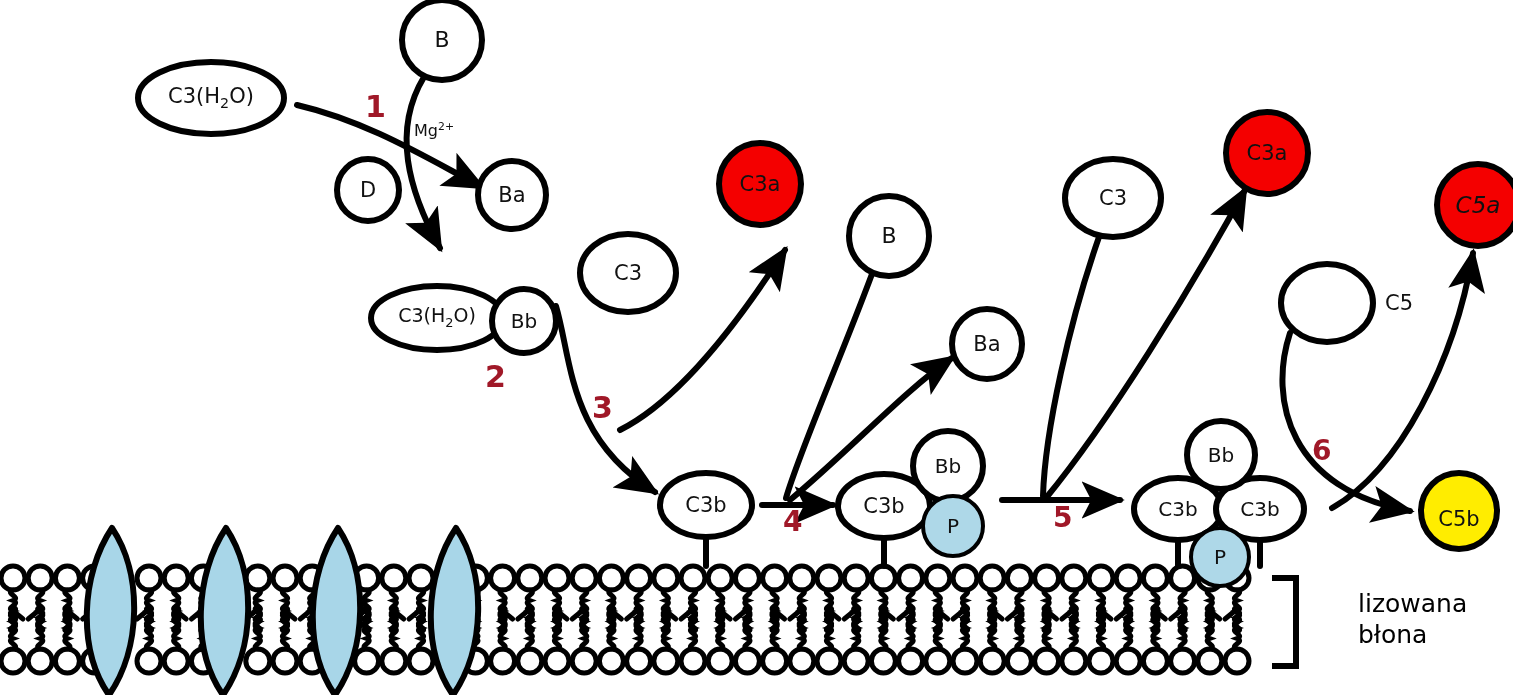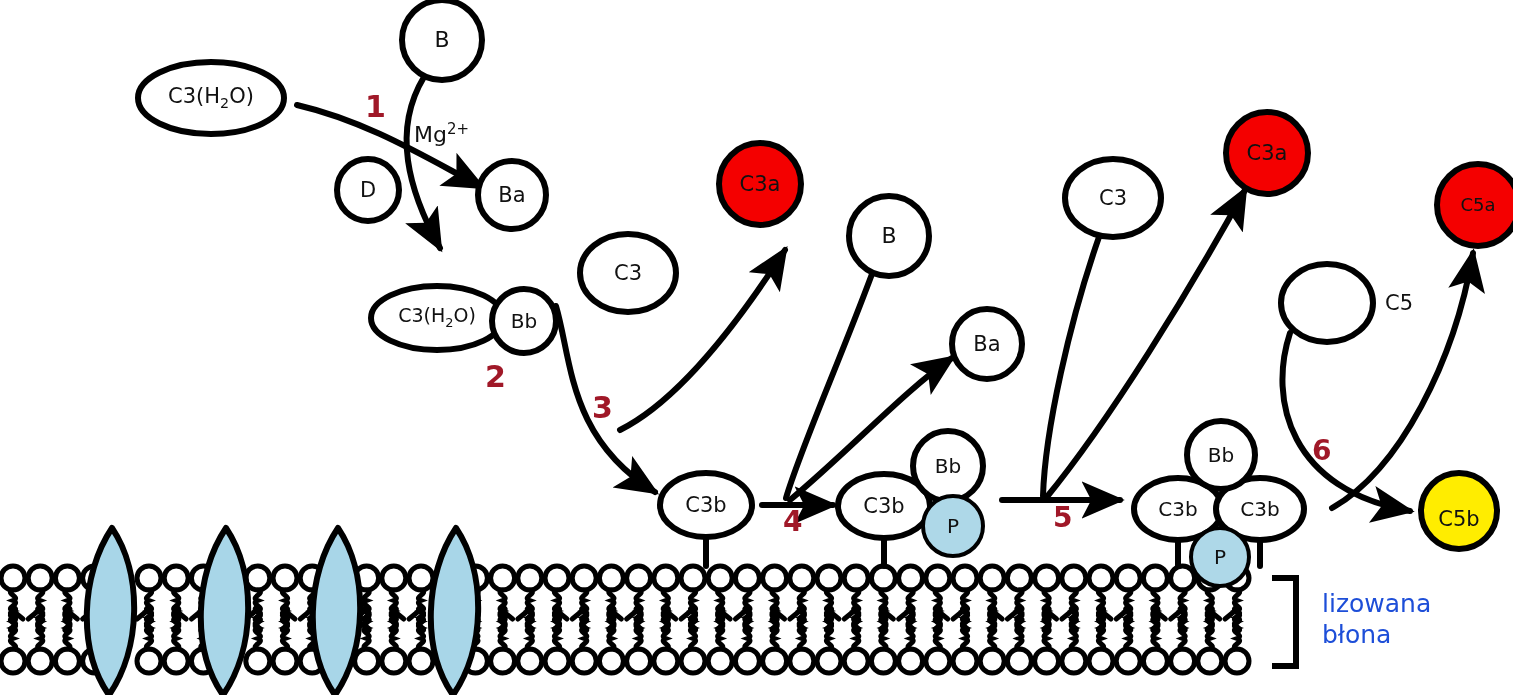--- a/index.html
+++ b/index.html
@@ -1,21 +1,21 @@
 <!DOCTYPE html>
 <html><head>
 <meta charset="utf-8">
 <style>
   html,body{margin:0;padding:0;background:#fff;}
   body{font-family:"DejaVu Sans",sans-serif;}
   #stage{position:relative;width:1513px;height:695px;background:#ffffff;overflow:hidden;}
   #stage svg{position:absolute;left:0;top:0;}
   .lbl{position:absolute;color:#111;white-space:nowrap;line-height:1;}
   .num{position:absolute;color:#a01828;font-weight:bold;white-space:nowrap;line-height:1;}
-  .caption{position:absolute;color:#1d4ed8;line-height:1.22;white-space:pre-line;}
+  .caption{position:absolute;color:#000000;line-height:1.22;white-space:pre-line;margin-left:36px;}
   .sup{font-size:0.68em;vertical-align:super;}
   .sub{font-size:0.68em;vertical-align:sub;}
 </style>
 </head>
 <body>
 
 <div id="stage">
 
   <svg id="art" width="1513" height="695" viewBox="0 0 1513 695">
     <defs>
@@ -303,33 +303,33 @@
       <div class="lbl" style="font-size: 21px; left: 760px; top: 184px; transform: translate(-50%, -50%);">C3a</div>
       <div class="lbl" style="font-size: 22px; left: 889px; top: 236px; transform: translate(-50%, -50%);">B</div>
       <div class="lbl" style="font-size: 21px; left: 987px; top: 344px; transform: translate(-50%, -50%);">Ba</div>
       <div class="lbl" style="font-size: 21px; left: 706px; top: 505px; transform: translate(-50%, -50%);">C3b</div>
       <div class="lbl" style="font-size: 21px; left: 884px; top: 506px; transform: translate(-50%, -50%);">C3b</div>
       <div class="lbl" style="font-size: 20px; left: 948px; top: 466px; transform: translate(-50%, -50%);">Bb</div>
       <div class="lbl" style="font-size: 20px; left: 953px; top: 526px; transform: translate(-50%, -50%);">P</div>
       <div class="lbl" style="font-size: 21px; left: 1113px; top: 198px; transform: translate(-50%, -50%);">C3</div>
       <div class="lbl" style="font-size: 21px; left: 1267px; top: 153px; transform: translate(-50%, -50%);">C3a</div>
       <div class="lbl" style="font-size: 21px; left: 1367px; top: 303px; transform: translate(-50%, -50%); margin-left: 32px;">C5</div>
-      <div class="lbl" style="font-size: 18px; left: 1478px; top: 205px; transform: translate(-50%, -50%);">C5a</div>
+      <div class="lbl" style="font-size: 23px; left: 1478px; top: 205px; transform: translate(-50%, -50%); font-style: italic;">C5a</div>
       <div class="lbl" style="font-size: 21px; left: 1459px; top: 511px; transform: translate(-50%, -50%); margin-top: 8px;">C5b</div>
       <div class="lbl" style="font-size: 20px; left: 1178px; top: 509px; transform: translate(-50%, -50%);">C3b</div>
       <div class="lbl" style="font-size: 20px; left: 1260px; top: 509px; transform: translate(-50%, -50%);">C3b</div>
       <div class="lbl" style="font-size: 20px; left: 1221px; top: 455px; transform: translate(-50%, -50%);">Bb</div>
       <div class="lbl" style="font-size: 20px; left: 1220px; top: 557px; transform: translate(-50%, -50%);">P</div>
     </div>
   <div id="step-number-layer">
       <div class="num" style="left: 365px; top: 92px; font-size: 30px;">1</div>
       <div class="num" style="left: 485px; top: 362px; font-size: 30px;">2</div>
       <div class="num" style="left: 592px; top: 393px; font-size: 30px;">3</div>
       <div class="num" style="left: 783px; top: 508px; font-size: 28px;">4</div>
       <div class="num" style="left: 1053px; top: 504px; font-size: 28px;">5</div>
       <div class="num" style="left: 1312px; top: 437px; font-size: 28px;">6</div>
     </div>
 
-  <div class="lbl" id="mg-label" style="left: 414px; top: 122px; font-size: 22px;"><span>Mg</span><span class="sup">2+</span></div>
+  <div class="lbl" id="mg-label" style="left: 414px; top: 122px; font-size: 16px;"><span>Mg</span><span class="sup">2+</span></div>
 
   <div class="caption" id="caption-label" style="left: 1322px; top: 589px; font-size: 25px;"><div>lizowana</div><div>błona</div></div>
 
 </div>
 
 </body></html>

